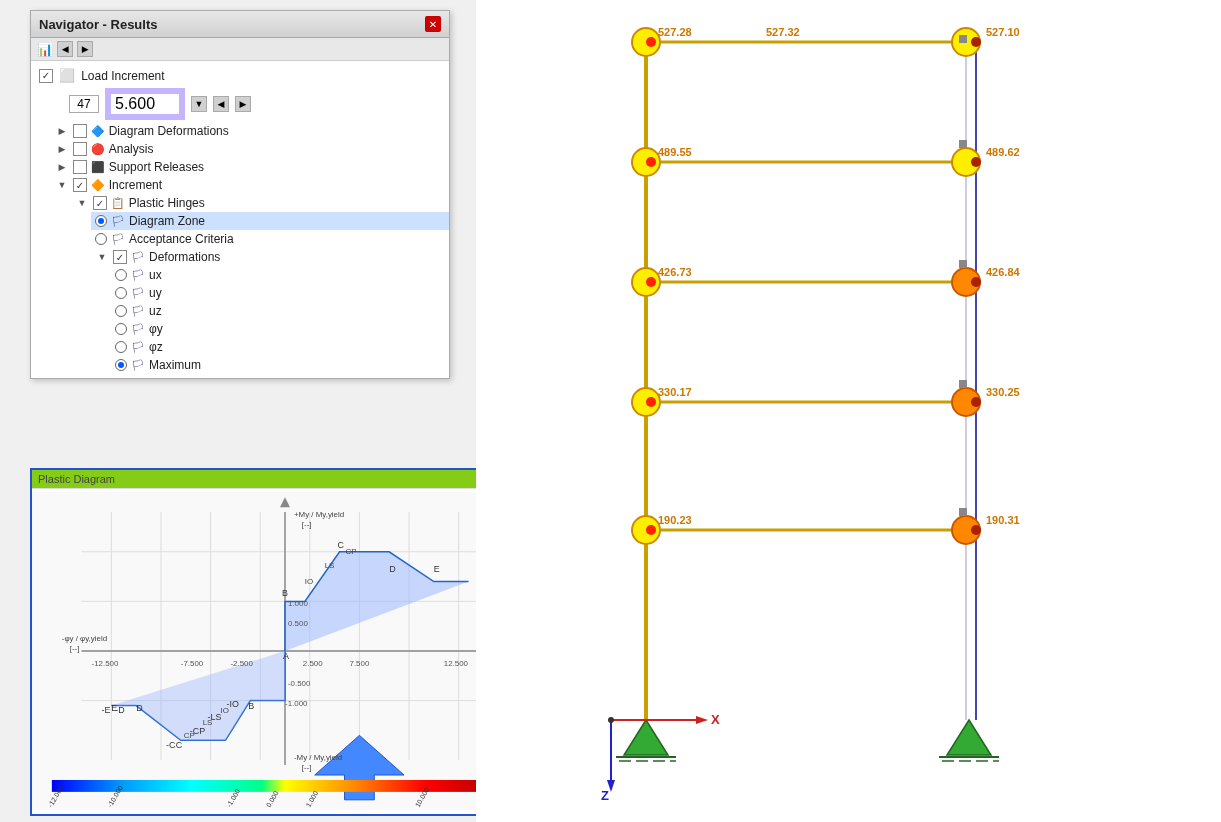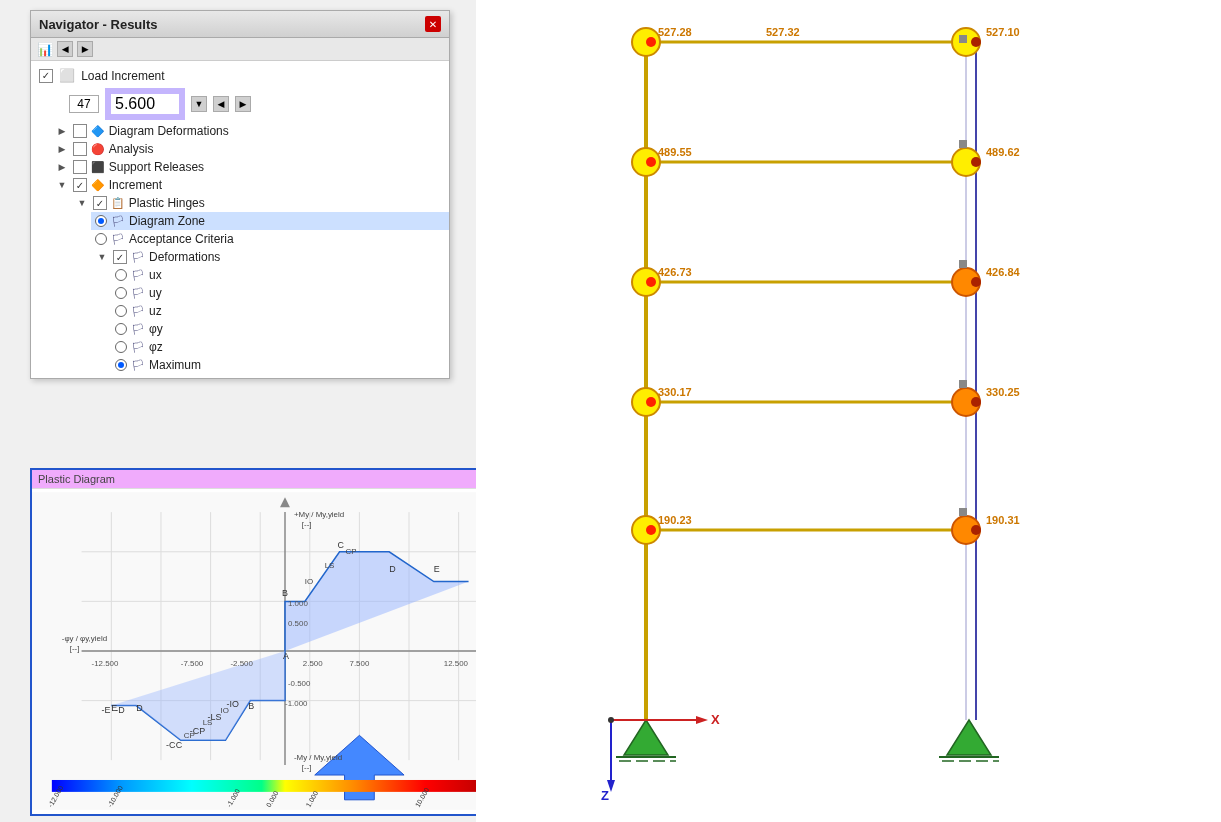--- a/index.html
+++ b/index.html
@@ -198,21 +198,21 @@
       background: white;
       border: 2px solid #2255cc;
       overflow: hidden;
     }
 
     #plastic-title {
       font-size: 11px;
       color: #444;
       padding: 3px 6px;
       border-bottom: 1px solid #ddd;
-      background: #f0abfc;
+      background: #84cc16;
     }
 
     #plastic-chart {
       position: relative;
       width: 100%;
       height: calc(100% - 20px);
     }
 
     
     #main-view {

